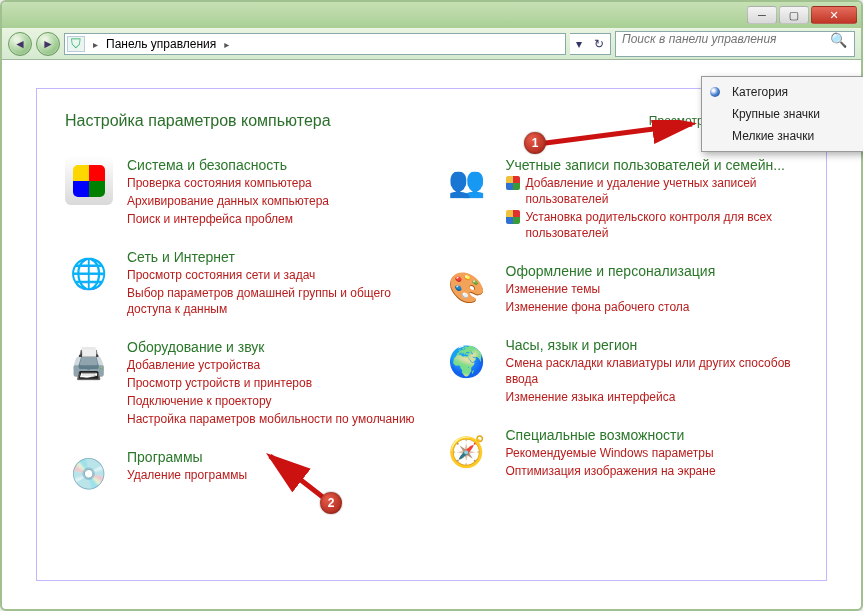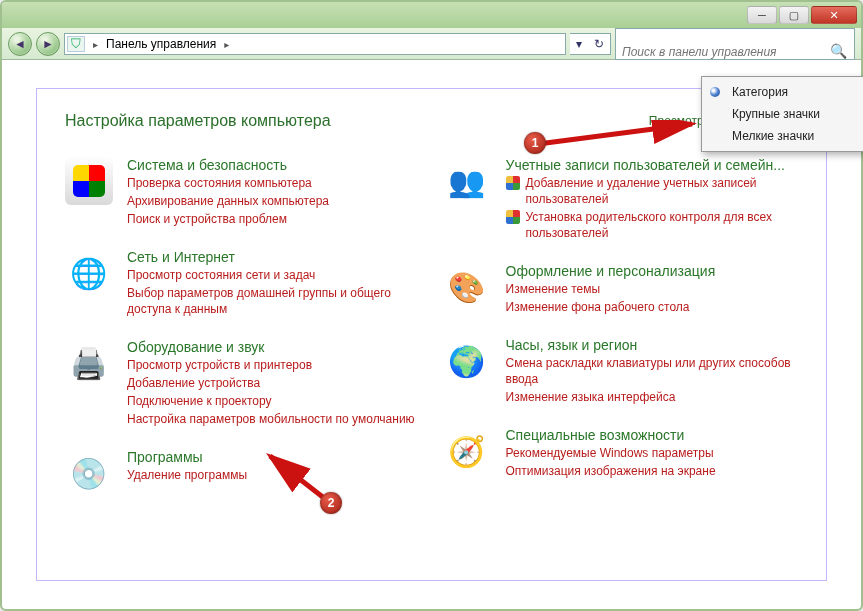--- a/index.html
+++ b/index.html
@@ -14,21 +14,21 @@
   .tbtn.min, .tbtn.max { background:linear-gradient(#f4f4f4,#d9d9d9); color:#333;}
   .tbtn.close { background:linear-gradient(#e56c5e,#c03525); color:#fff; width:46px;}
 
   .addrbar { height:32px; background:linear-gradient(#e8f3e0,#d6ead0); border-top:1px solid rgba(255,255,255,.5); border-bottom:1px solid #9fb79f; display:flex; align-items:center; padding:0 6px; gap:4px;}
   .navcircle { width:24px; height:24px; border-radius:50%; background:radial-gradient(circle at 35% 30%, #e9f4e0 10%, #a5cf98 55%, #6ea55f); border:1px solid #6a9c5e; box-shadow:inset 0 0 3px rgba(255,255,255,.7); display:flex; align-items:center; justify-content:center; color:#436; font-size:12px;}
   .loc { flex:1; height:22px; background:#fff; border:1px solid #8aa; display:flex; align-items:center; padding:0 2px; gap:4px; font-size:12px;}
   .loc .cp-icon { width:18px; height:16px; display:inline-flex; align-items:center; justify-content:center; color:#2a6; font-size:13px; background:#eaf6ef; border:1px solid #bcd; }
   .loc .arrow { color:#555; font-size:10px; padding:0 4px;}
   .refresh-wrap { display:flex; align-items:center; border:1px solid #8aa; border-left:none; height:22px; background:#fff;}
   .refresh-wrap span { padding:0 6px; color:#336; font-size:12px;}
-  .search-box { width:240px; height:32px; border:1px solid #8aa; background:#fff; display:flex; align-items:flex-end; padding:0 6px;}
+  .search-box { width:240px; height:26px; border:1px solid #8aa; background:#fff; display:flex; align-items:flex-start; padding:0 6px;}
   .search-box input { flex:1; border:none; outline:none; font-style:italic; color:#8a8a8a; font-size:12px; }
   .search-box .mag { color:#2a72c8; font-size:14px;}
 
   .content { position:absolute; top:58px; left:0; right:0; bottom:0; padding:28px 34px; }
   .content-inner { width:100%; height:100%; border:1px solid #c4b5fd; background:#fff; padding:22px 28px 10px 28px; overflow:hidden; position:relative;}
 
   .top-row { display:flex; align-items:center; justify-content:space-between; margin-bottom:26px; }
   .heading { color:#2a6f2a; font-size:16px; font-weight:400;}
   .view-block { display:flex; align-items:center; gap:8px; }
   .view-label { color:#2a6f2a; }
@@ -109,37 +109,37 @@
 
         <div class="col">
           <div class="cat">
             <div class="icon ic-security">
                 <span></span>
               </div>
             <div class="cat-body">
               <div class="cat-title">Система и безопасность</div>
               <div class="cat-link">Проверка состояния компьютера</div>
               <div class="cat-link">Архивирование данных компьютера</div>
-              <div class="cat-link">Поиск и устройства проблем</div>
+              <div class="cat-link">Поиск и интерфейса проблем</div>
             </div>
           </div>
           <div class="cat">
             <div class="icon ic-network">🌐</div>
             <div class="cat-body">
               <div class="cat-title">Сеть и Интернет</div>
               <div class="cat-link">Просмотр состояния сети и задач</div>
               <div class="cat-link">Выбор параметров домашней группы и общего доступа к данным</div>
             </div>
           </div>
           <div class="cat">
             <div class="icon ic-hardware">🖨️</div>
             <div class="cat-body">
               <div class="cat-title">Оборудование и звук</div>
+              <div class="cat-link">Добавление устройства</div>
               <div class="cat-link">Просмотр устройств и принтеров</div>
-              <div class="cat-link">Добавление устройства</div>
               <div class="cat-link">Подключение к проектору</div>
               <div class="cat-link">Настройка параметров мобильности по умолчанию</div>
             </div>
           </div>
           <div class="cat">
             <div class="icon ic-programs">💿</div>
             <div class="cat-body">
               <div class="cat-title">Программы</div>
               <div class="cat-link">Удаление программы</div>
             </div>

